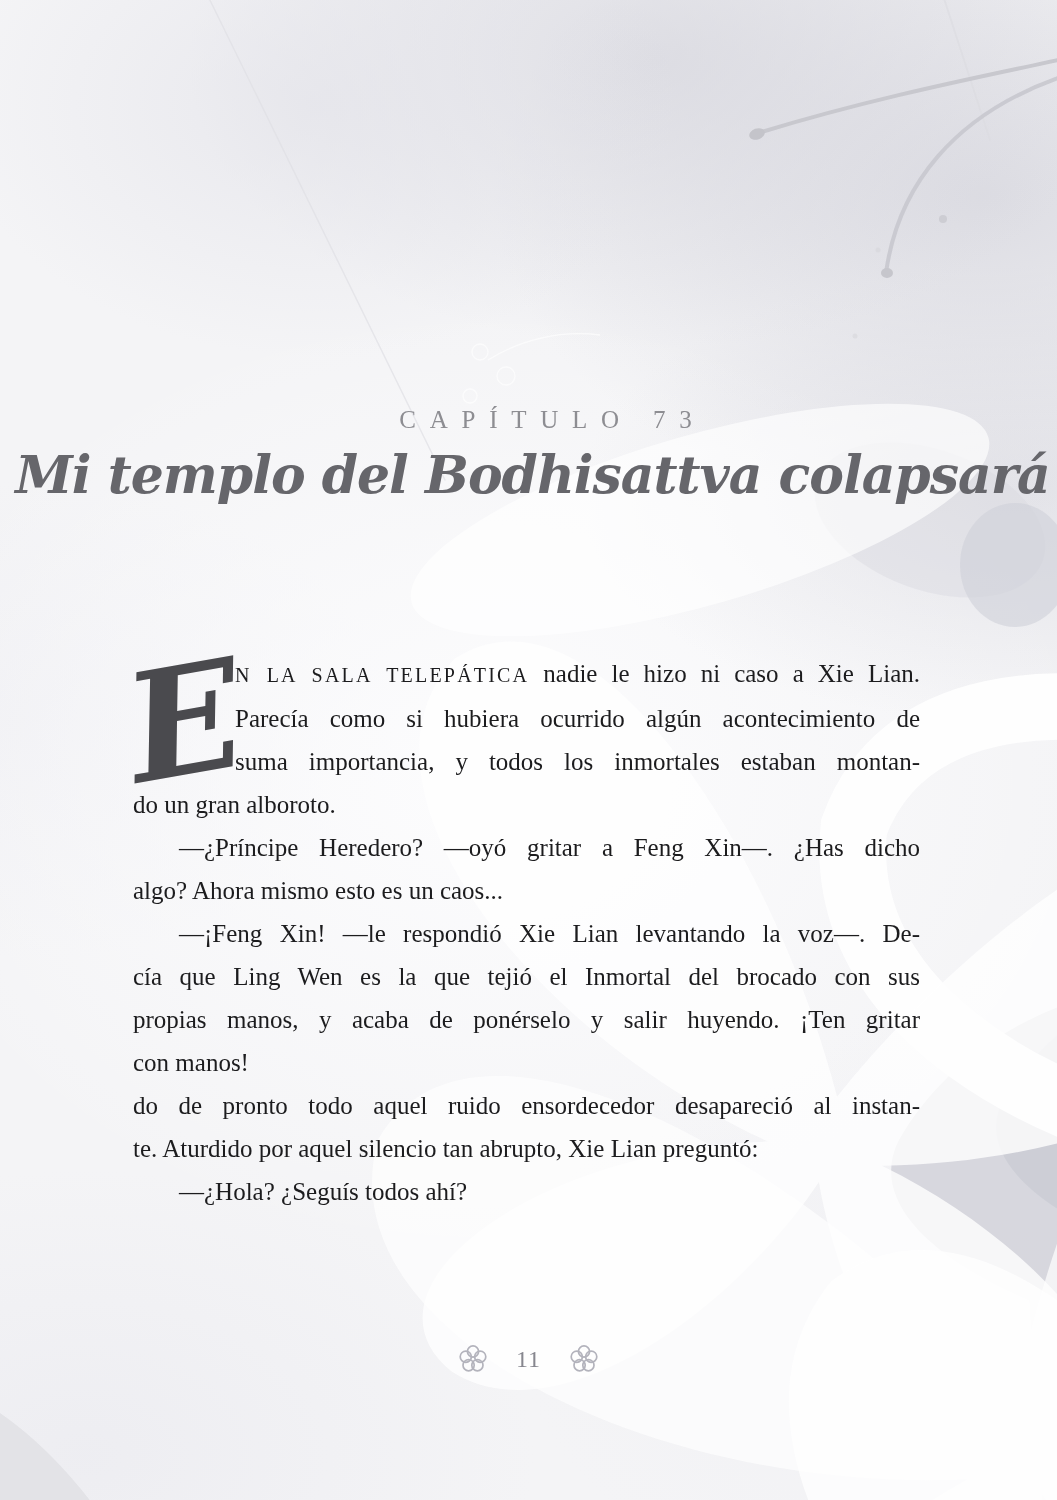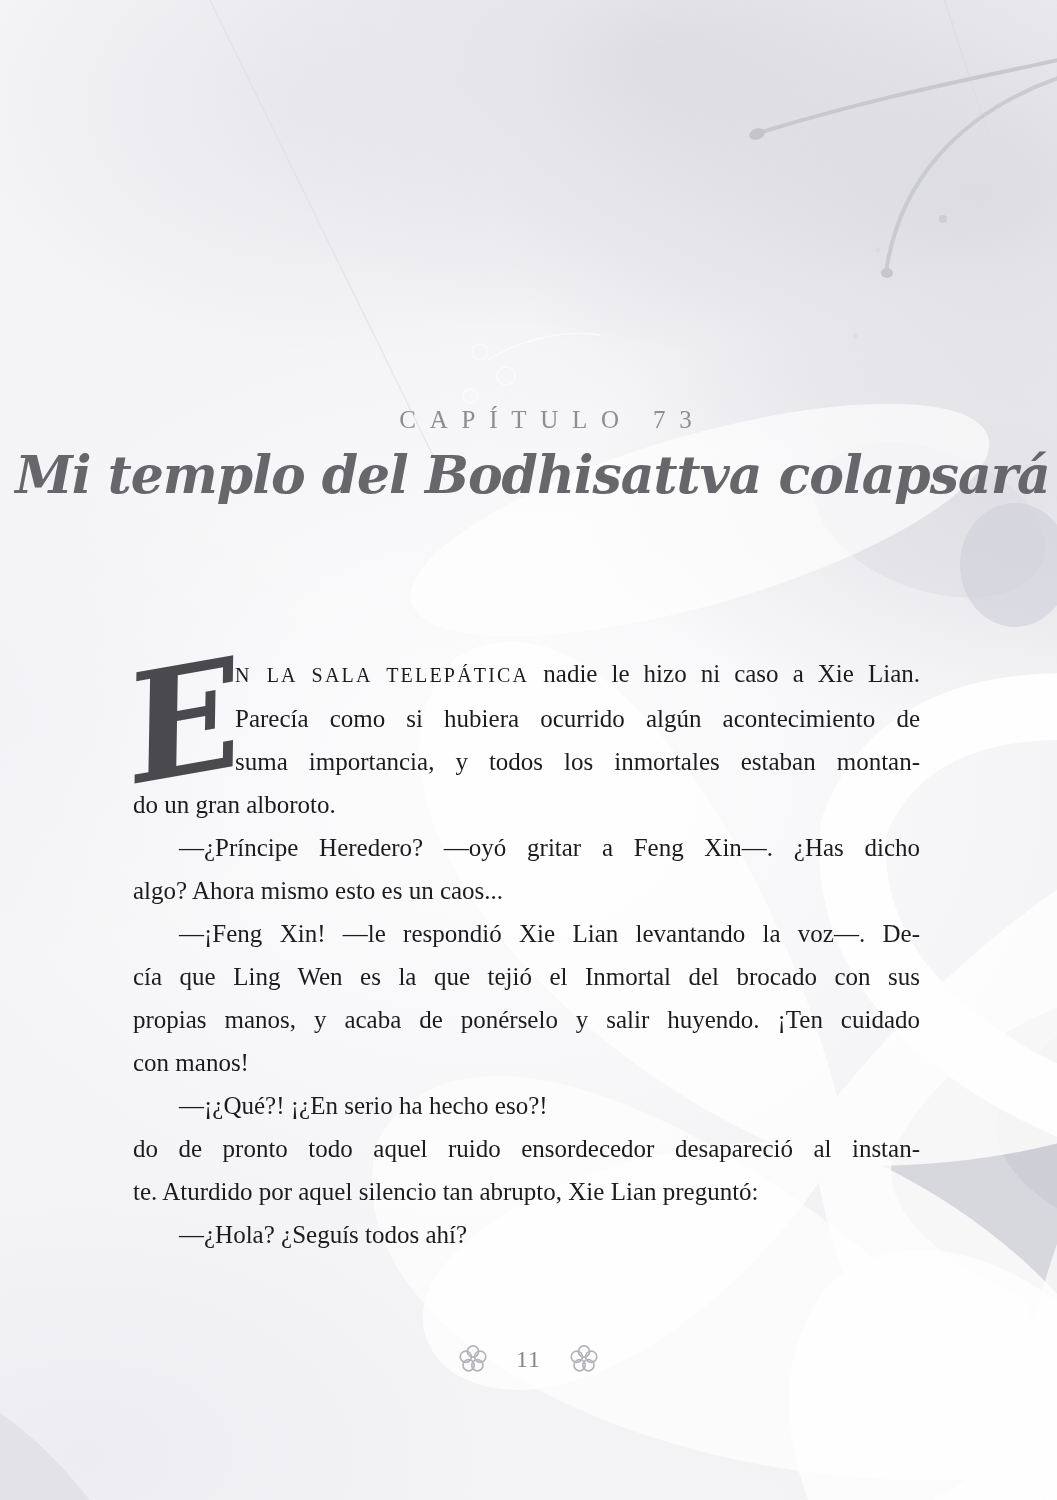--- a/index.html
+++ b/index.html
@@ -140,25 +140,22 @@
         <span class="line just">suma importancia, y todos los inmortales estaban montan-</span>
         <span class="line">do un gran alboroto.</span>
       </div>
       <div class="para">
         <span class="line just indent">—¿Príncipe Heredero? —oyó gritar a Feng Xin—. ¿Has dicho</span>
         <span class="line">algo? Ahora mismo esto es un caos...</span>
       </div>
       <div class="para">
         <span class="line just indent">—¡Feng Xin! —le respondió Xie Lian levantando la voz—. De-</span>
         <span class="line just">cía que Ling Wen es la que tejió el Inmortal del brocado con sus</span>
-        <span class="line just">propias manos, y acaba de ponérselo y salir huyendo. ¡Ten cuidado</span>
+        <span class="line just">propias manos, y acaba de ponérselo y salir huyendo. ¡Ten gritar</span>
         <span class="line">con manos!</span>
-      </div>
-      <div class="para">
-        <span class="line indent">—¡¿Qué?! ¡¿En serio ha hecho eso?!</span>
       </div>
       <div class="para">
         <span class="line just">do de pronto todo aquel ruido ensordecedor desapareció al instan-</span>
         <span class="line">te. Aturdido por aquel silencio tan abrupto, Xie Lian preguntó:</span>
       </div>
       <div class="para">
         <span class="line indent">—¿Hola? ¿Seguís todos ahí?</span>
       </div>
     </main>
 

